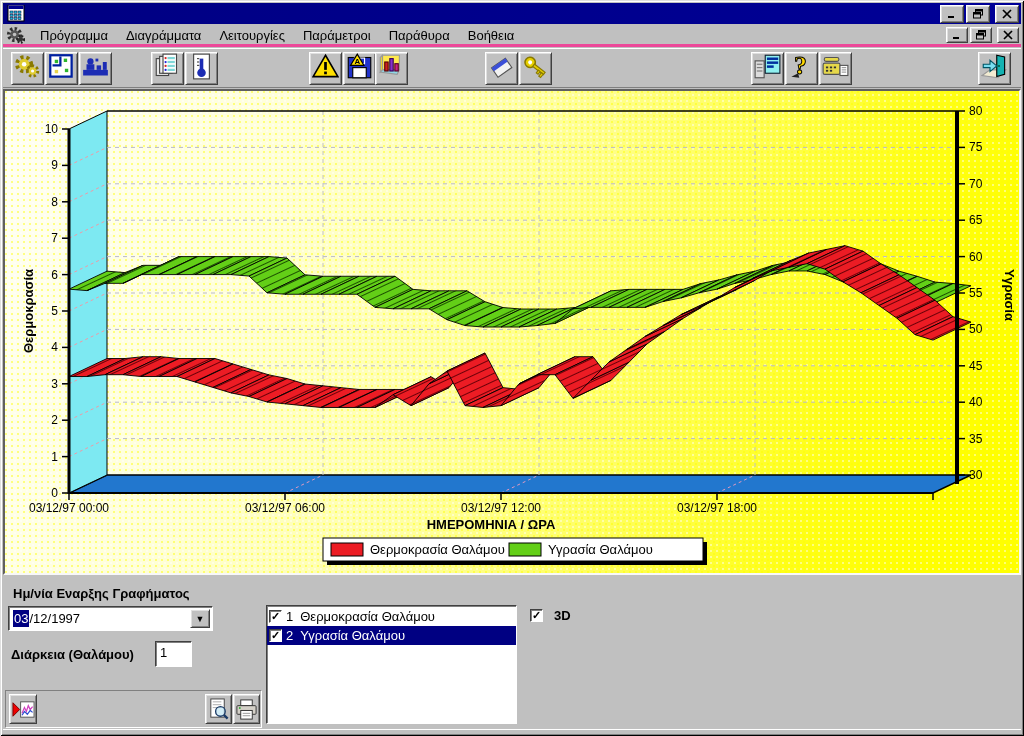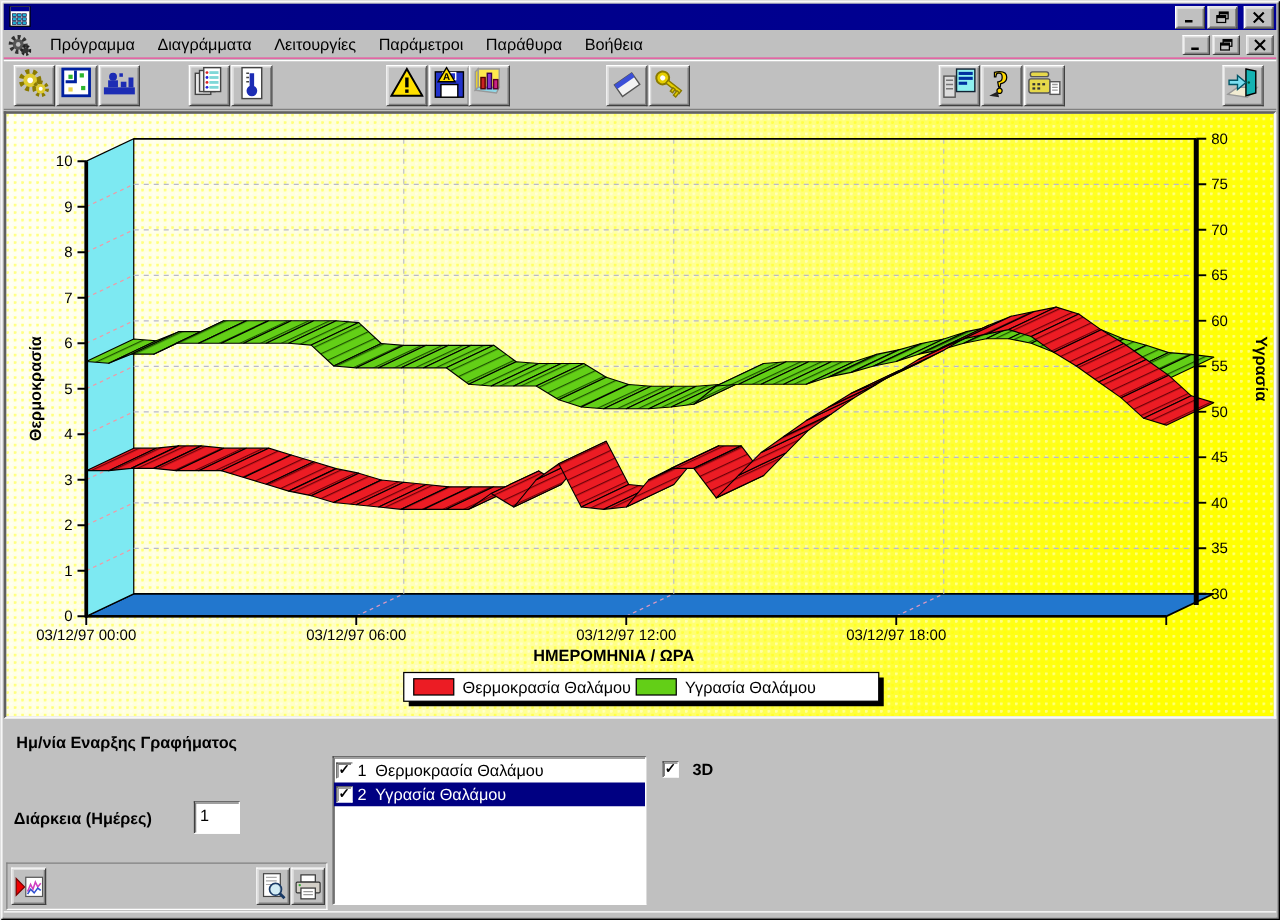--- a/index.html
+++ b/index.html
@@ -14,21 +14,21 @@
   .title-text { color:#fff; font-size:12px; font-weight:bold; margin-left:4px; flex:1; }
   .win-btn { width:24px; height:18px; background:#c0c0c0; margin-left:2px;
     border:1px solid; border-color:#fff #404040 #404040 #fff;
     box-shadow: inset 1px 1px 0 #dfdfdf, inset -1px -1px 0 #808080;
     display:flex; align-items:center; justify-content:center; }
   .win-btn svg { width:12px; height:10px; }
   .gap-left { margin-left:5px; }
 
   
   .menubar { position:absolute; left:3px; top:25px; width:1018px; height:22px; background:#c0c0c0;
-    display:flex; align-items:center; border-bottom:1px solid #ec4899;}
+    display:flex; align-items:center; border-bottom:3px solid #ec4899;}
   .menu-gear { width:19px; height:19px; margin:0 6px 0 3px; }
   .menu-item { font-size:13px; color:#000; padding:2px 9px; white-space:nowrap; }
   .mdi-btns { margin-left:auto; display:flex; padding-right:2px; }
   .mdi-btns .win-btn { width:22px; height:16px; }
 
   
   .toolbar { position:absolute; left:3px; top:48px; width:1018px; height:40px; background:#c0c0c0;
     border-top:1px solid #fff; border-bottom:1px solid #808080; }
   .tool-btn { position:absolute; top:3px; width:33px; height:33px; background:#c0c0c0;
     border:1px solid; border-color:#fff #404040 #404040 #fff;
@@ -523,22 +523,27 @@
           <text x="365" y="463" font-size="13">Θερμοκρασία Θαλάμου</text>
           <rect x="504" y="452" width="32" height="13" fill="#63cf17" stroke="#000"></rect>
           <text x="543" y="463" font-size="13">Υγρασία Θαλάμου</text>
         </g>
       </svg>
   </div>
 
   <div class="bottom-panel">
     <span class="blabel" style="left:10px; top:9px;">Ημ/νία Εναρξης Γραφήματος</span>
 
-
-    <span class="blabel" style="left:8px; top:70px;">Διάρκεια (Ημέρες)</span>
+    <div class="combobox">
+      <span class="combo-sel">03</span>
+        <span>/12/1997</span>
+      <span class="combo-arrow">▼</span>
+    </div>
+
+    <span class="blabel" style="left:8px; top:70px;">Διάρκεια (Θαλάμου)</span>
     <div class="numfield">1</div>
 
     <div class="btn-strip">
       <span class="small-btn" style="left:3px;">
           <svg viewBox="0 0 24 24">
             <path d="M1 5 L8 12 L1 19 Z" fill="#e00" stroke="#700"></path>
             <rect x="9" y="4" width="14" height="16" fill="#fff" stroke="#555"></rect>
             <polyline points="10.5,16 13,10 15,14 17,8 19,12 21.5,9" fill="none" stroke="#d040c0" stroke-width="1.3"></polyline>
             <polyline points="10.5,18 13,14 16,17 19,13 21.5,15" fill="none" stroke="#3050d0" stroke-width="1.3"></polyline>
           </svg>

